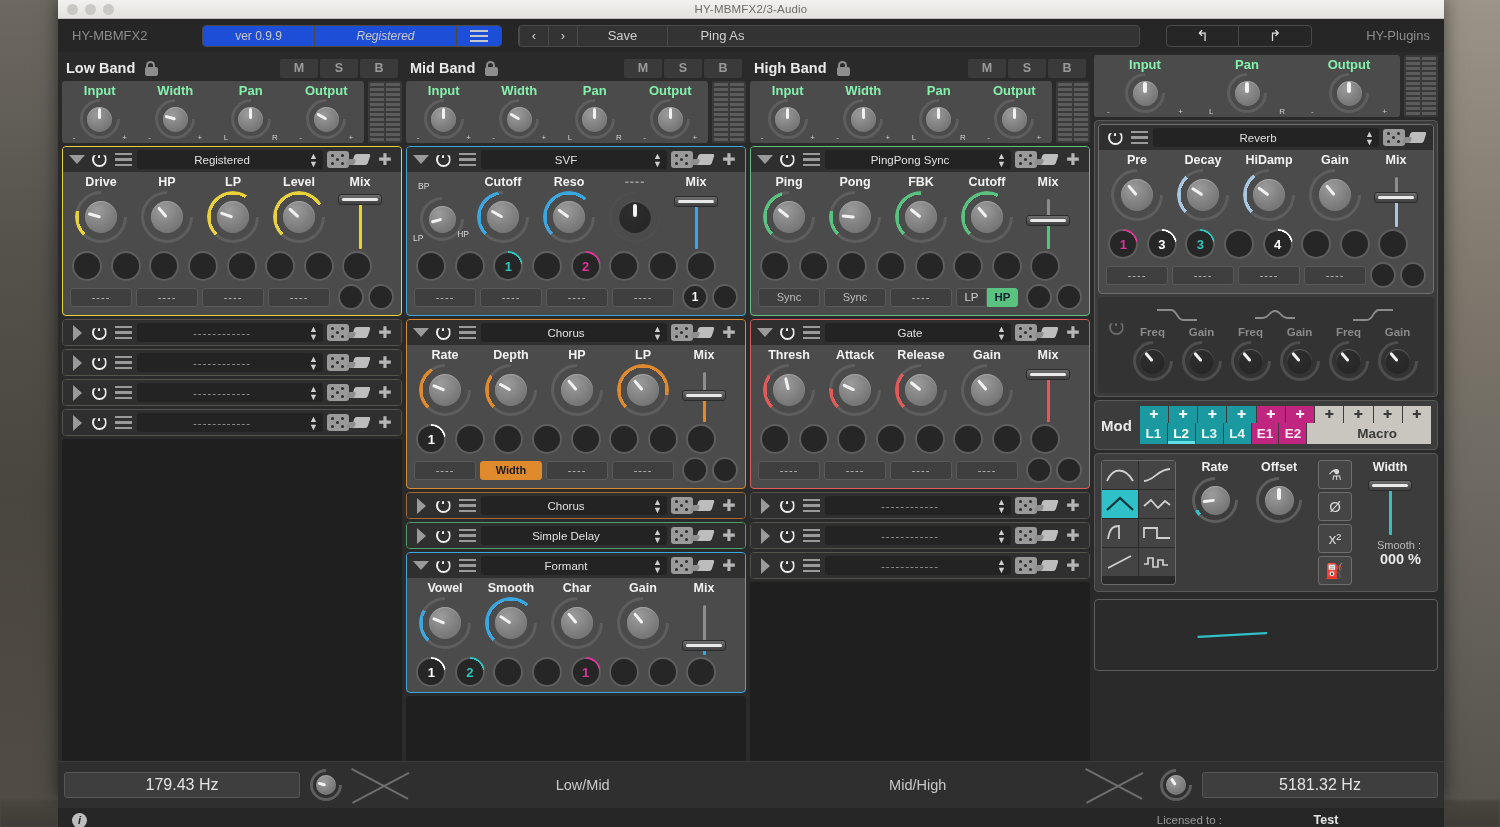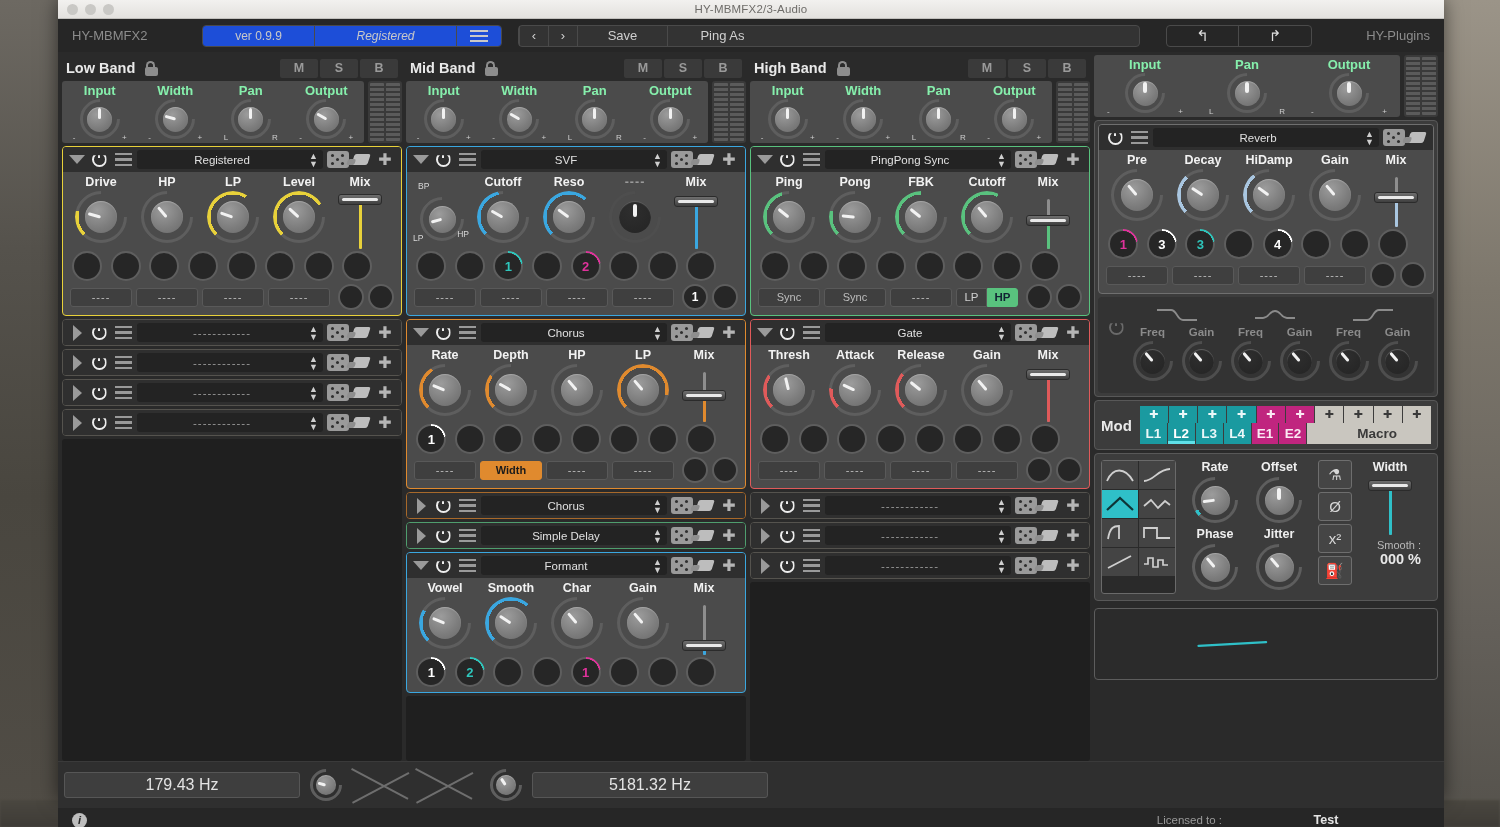--- a/index.html
+++ b/index.html
@@ -1432,24 +1432,20 @@
               <svg width="30" height="20">
                 <path d="M2 12 L6 12 L6 6 L11 6 L11 15 L16 15 L16 8 L21 8 L21 13 L26 13" stroke="#cfcfcf" stroke-width="1.7" fill="none"></path>
               </svg>
             </div>
           </div>
           <div class="lfoknobs">
             <div class="row">
               <div class="kc"><div class="klbl">Rate</div><div class="knob" style="width: 46px; height: 46px; margin: 0px auto;"><div class="track"></div><div class="arc" style="border: none; border-radius: 50%; background: conic-gradient(from 225deg, rgb(47, 192, 200) 0deg, rgb(47, 192, 200) 16.2deg, transparent 16.2deg); mask: radial-gradient(circle, transparent 0px, transparent 19.5px, rgb(0, 0, 0) 19.5px);"></div><div class="cap" style="width: 29px; height: 29px; left: 8.5px; top: 8.5px;"></div><div class="ptr" style="width: 3.4px; height: 12px; left: 21.3px; top: 11px; transform: rotate(-97.2deg);"></div></div></div>
               <div class="kc"><div class="klbl">Offset</div><div class="knob" style="width: 46px; height: 46px; margin: 0px auto;"><div class="track"></div><div class="cap" style="width: 29px; height: 29px; left: 8.5px; top: 8.5px;"></div><div class="ptr" style="width: 3.4px; height: 12px; left: 21.3px; top: 11px; transform: rotate(0deg);"></div></div></div>
             </div>
-            <div class="row">
-              <div class="kc"><div class="klbl">Phase</div><div class="knob" style="width: 46px; height: 46px; margin: 0px auto;"><div class="track"></div><div class="cap" style="width: 29px; height: 29px; left: 8.5px; top: 8.5px;"></div><div class="ptr" style="width: 3.4px; height: 12px; left: 21.3px; top: 11px; transform: rotate(-40.5deg);"></div></div></div>
-              <div class="kc"><div class="klbl">Jitter</div><div class="knob" style="width: 46px; height: 46px; margin: 0px auto;"><div class="track"></div><div class="cap" style="width: 29px; height: 29px; left: 8.5px; top: 8.5px;"></div><div class="ptr" style="width: 3.4px; height: 12px; left: 21.3px; top: 11px; transform: rotate(-40.5deg);"></div></div></div>
-            </div>
           </div>
           <div class="lfobtns">
             <div>⚗</div>
             <div>Ø</div>
             <div>x²</div>
             <div>⛽</div>
           </div>
           <div class="lfowidth">
             <div class="klbl">Width</div>
             <div class="slider">
@@ -1470,20 +1466,24 @@
   <div id="xbar">
     <div class="xfield">179.43 Hz</div>
     <div class="xknobwrap" id="xk1">
         <div class="knob" style="width: 32px; height: 32px;">
           <div class="track"></div>
           <div class="cap" style="width: 20px; height: 20px; left: 6px; top: 6px;"></div>
           <div class="ptr" style="width: 3.4px; height: 8px; left: 14.3px; top: 8px; transform: rotate(-74.25deg);"></div>
         </div>
       </div>
     <div class="xcross"></div>
+    <div class="xlabels">
+      <span>Low/Mid</span>
+      <span>Mid/High</span>
+    </div>
     <div class="xcross"></div>
     <div class="xknobwrap" id="xk2">
         <div class="knob" style="width: 32px; height: 32px;">
           <div class="track"></div>
           <div class="cap" style="width: 20px; height: 20px; left: 6px; top: 6px;"></div>
           <div class="ptr" style="width: 3.4px; height: 8px; left: 14.3px; top: 8px; transform: rotate(-33.75deg);"></div>
         </div>
       </div>
     <div class="xfield">5181.32 Hz</div>
   </div>

